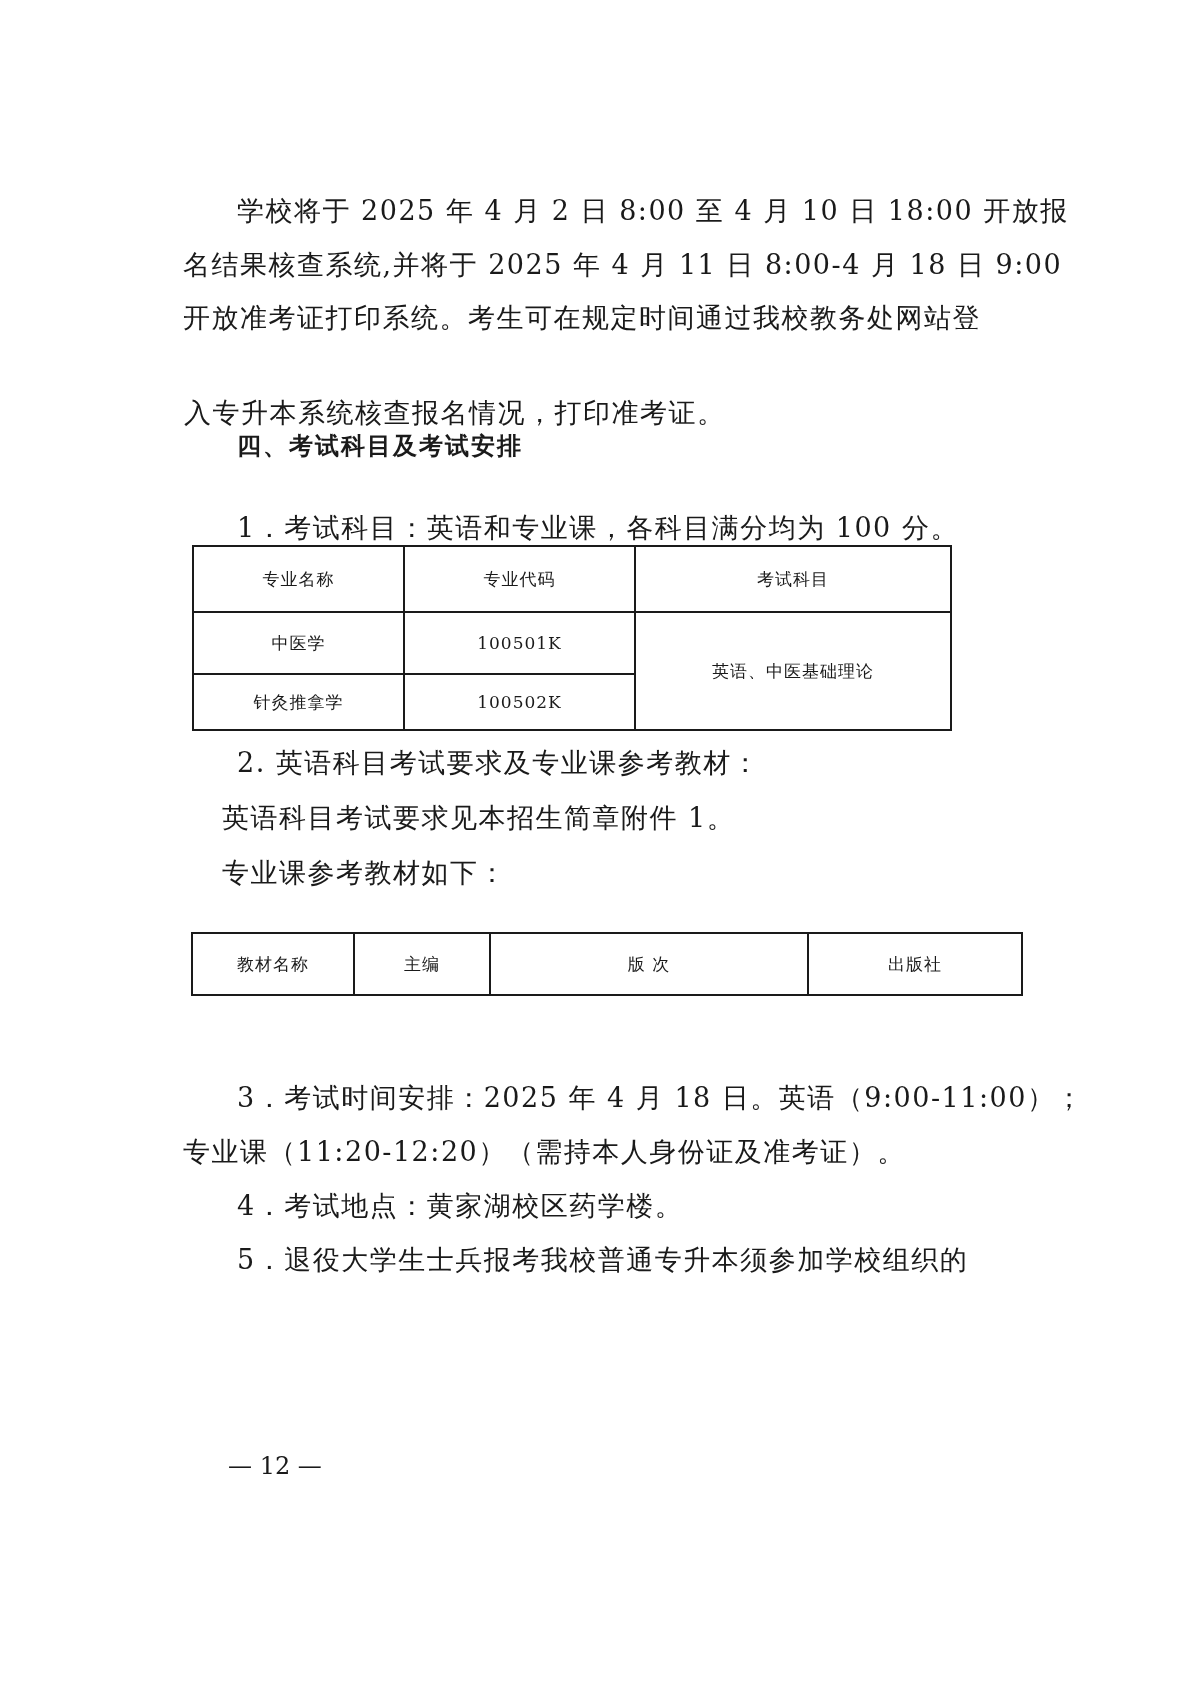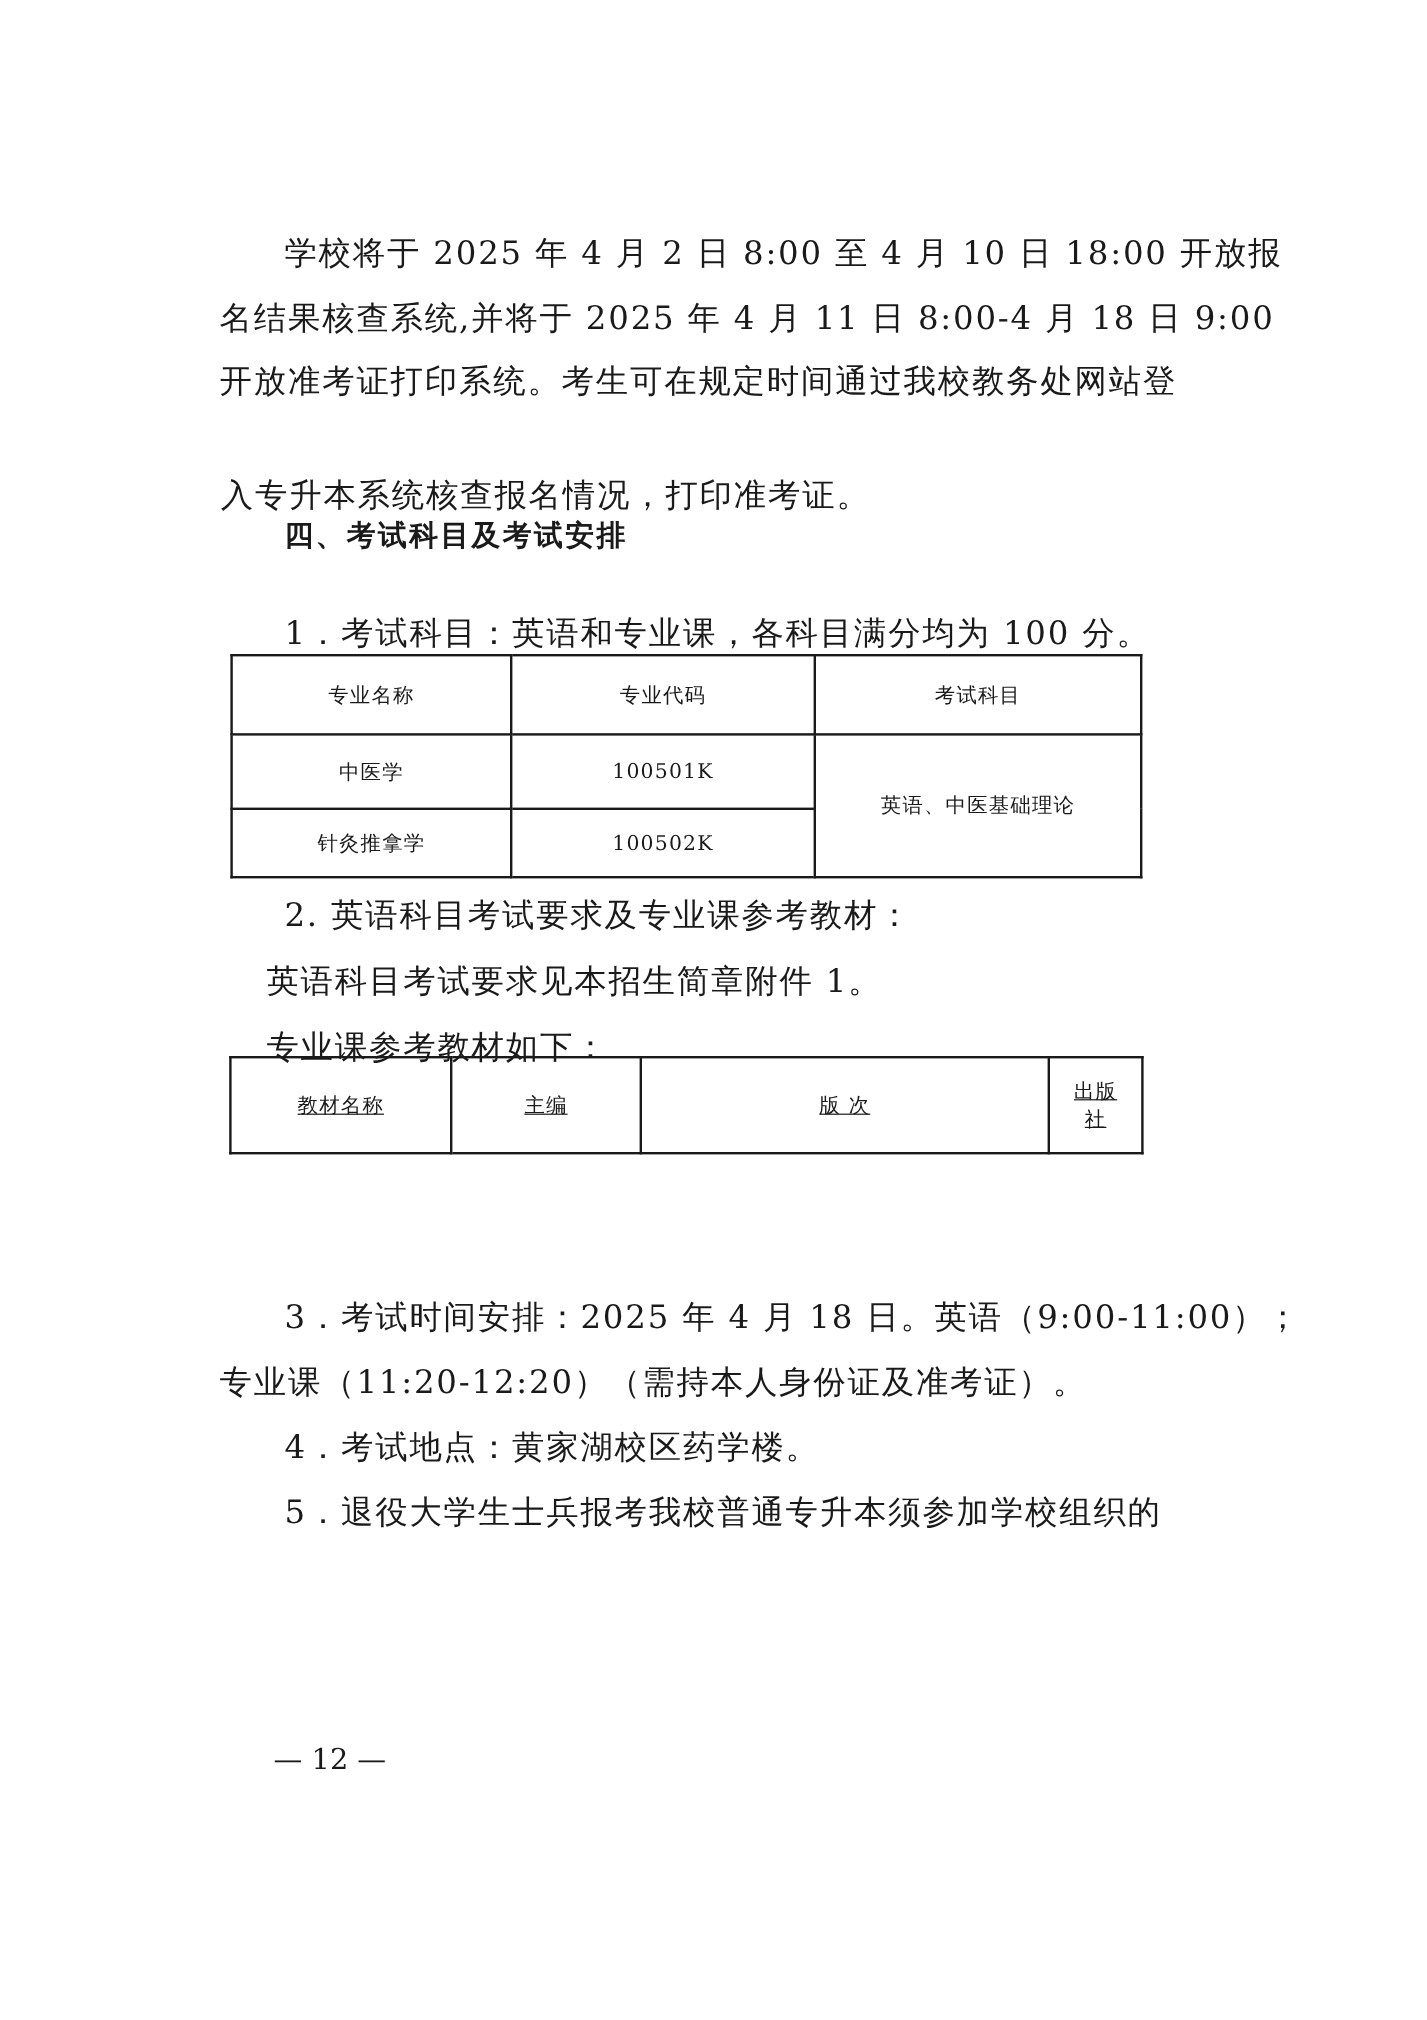--- a/index.html
+++ b/index.html
@@ -1,21 +1,21 @@
 <!DOCTYPE html>
 <html><head>
   <meta charset="utf-8">
   <style>
     html, body { margin: 0; padding: 0; background: #ffffff; }
     body { width: 1189px; height: 1683px; position: relative; overflow: hidden; color: #1a1a1a;
       font-family: "DejaVu Serif", "Liberation Serif", serif; }
     .para { position: absolute; font-size: 27px; letter-spacing: 1.5px; white-space: nowrap; }
     .heading { font-family: "DejaVu Sans", "Liberation Sans", sans-serif; font-weight: bold; font-size: 24px; letter-spacing: 2px; }
     table { position: absolute; border-collapse: collapse; font-size: 17px; letter-spacing: 1px; }
-    td { border: 2px solid #1a1a1a; text-align: center; vertical-align: middle; padding: 16px; }
+    td { border: 2px solid #1a1a1a; text-align: center; vertical-align: middle; padding: 5px; }
     .pagenum { position: absolute; font-size: 24px; }
   </style>
 </head>
 <body>
 
 <div>
   <div class="para" style="left:237px; top:193px;">学校将于 2025 年 4 月 2 日 8:00 至 4 月 10 日 18:00 开放报</div>
   <div class="para" style="left:183px; top:247px;">名结果核查系统,并将于 2025 年 4 月 11 日 8:00-4 月 18 日 9:00</div>
   <div class="para" style="left:183px; top:300px;">开放准考证打印系统。考生可在规定时间通过我校教务处网站登</div>
   <div class="para" style="left:184px; top:354px;margin-top:41px;">入专升本系统核查报名情况，打印准考证。</div>
@@ -40,21 +40,21 @@
       <td>针灸推拿学</td>
       <td>100502K</td>
     </tr>
   </tbody>
     </table>
 
   <div class="para" style="left:237px; top:745px;">2. 英语科目考试要求及专业课参考教材：</div>
   <div class="para" style="left:222px; top:800px;">英语科目考试要求见本招生简章附件 1。</div>
   <div class="para" style="left:222px; top:855px;">专业课参考教材如下：</div>
 
-  <table style="left:191px; top:880px; width:762px;text-decoration:underline;">
+  <table style="left:191px; top:932px; width:832px;">
     <tbody>
         <tr style="height:62px;">
       <td style="width:150px;">教材名称</td>
       <td style="width:124px;">主编</td>
       <td style="width:306px;">版 次</td>
       <td>出版社</td>
     </tr>
   </tbody>
     </table>
 

